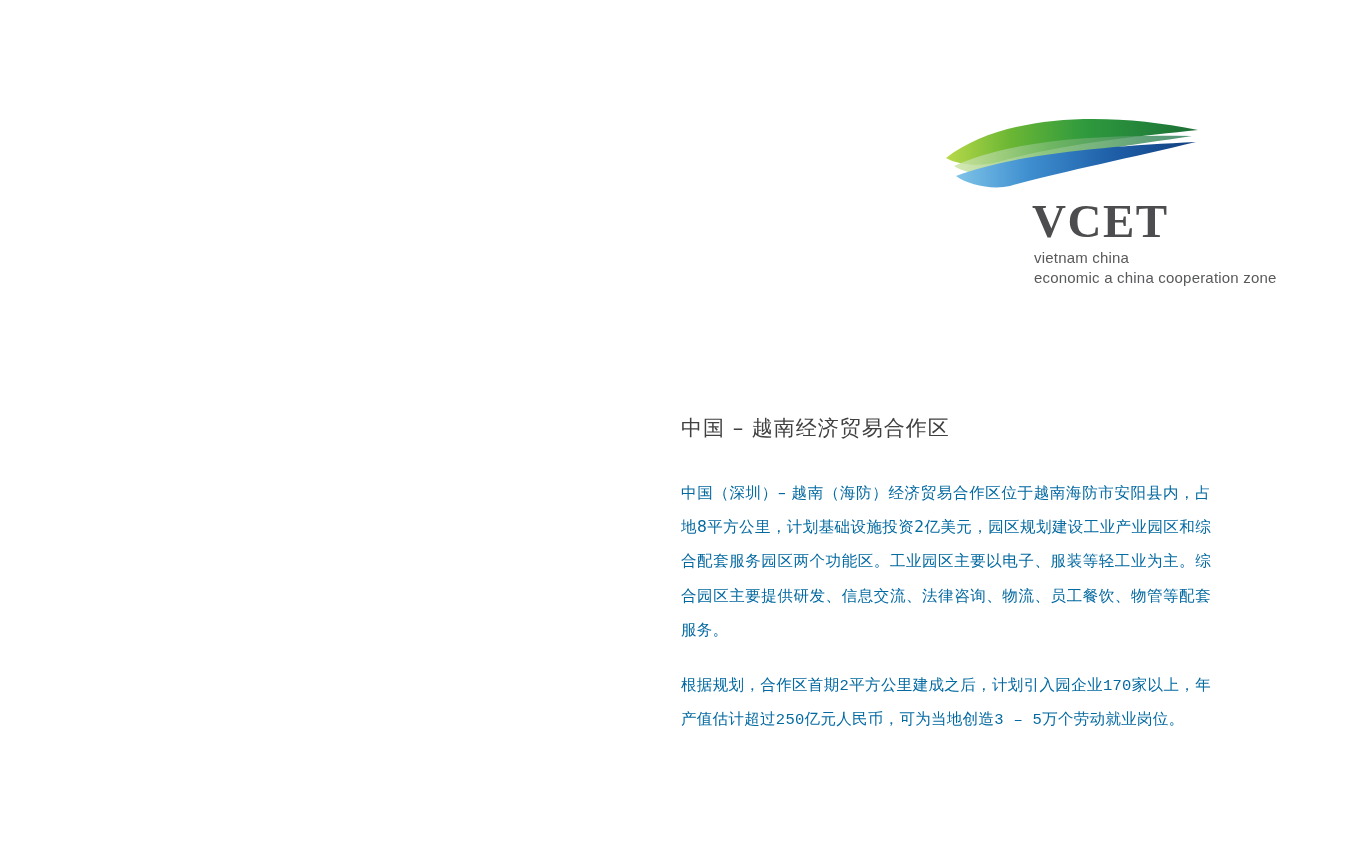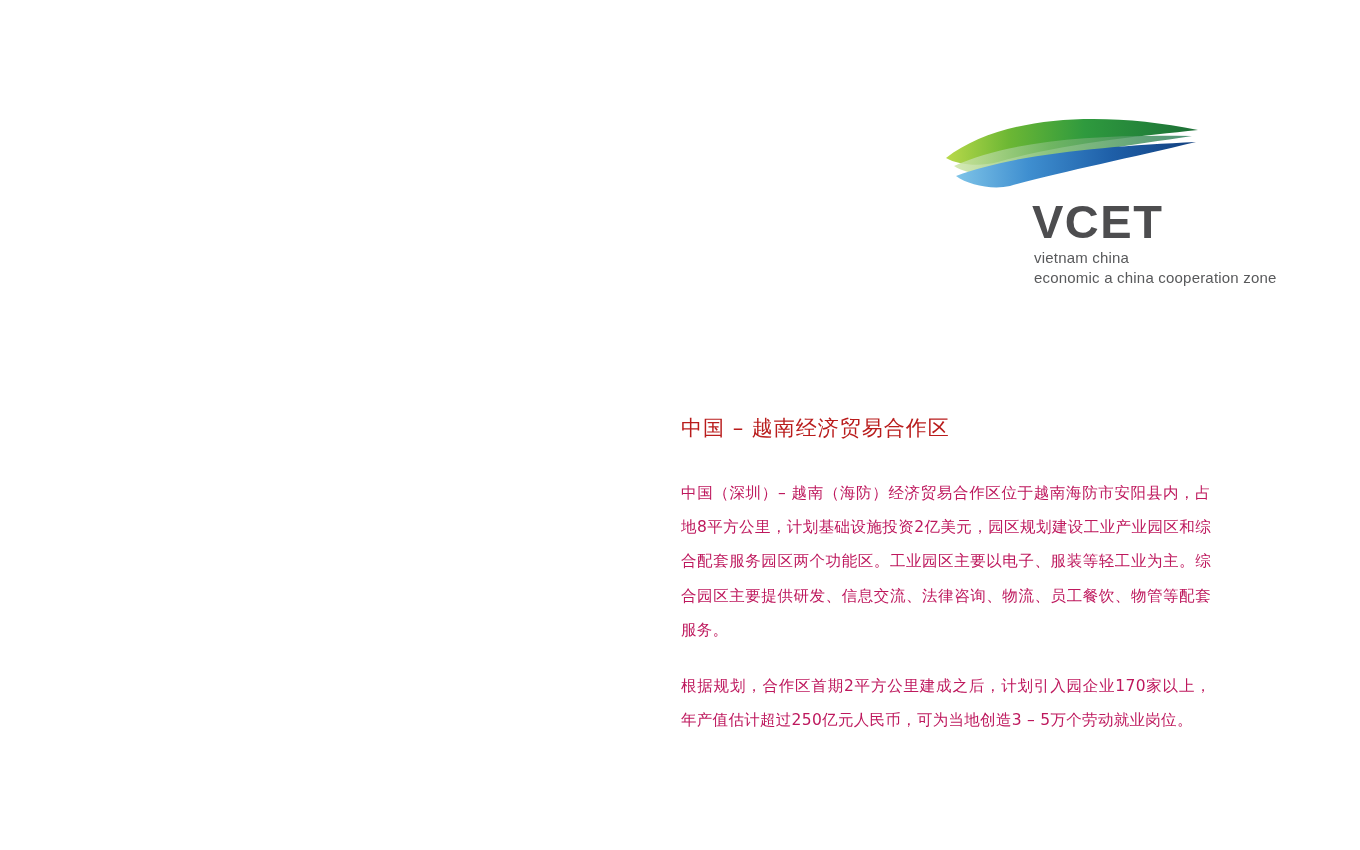--- a/index.html
+++ b/index.html
@@ -27,21 +27,21 @@
     position: absolute;
     left: 0px;
     top: 0px;
     width: 280px;
     height: 85px;
   }
   #logo-wordmark {
     position: absolute;
     left: 92px;
     top: 88px;
-    font-family: Liberation Sans, sans-serif;
+    font-family: Liberation Serif, serif;
     font-size: 47px;
     font-weight: bold;
     letter-spacing: 1.5px;
     color: #4d4d4f;
     line-height: 1;
   }
   #logo-tagline {
     position: absolute;
     left: 94px;
     top: 138px;
@@ -58,37 +58,38 @@
   
   #content {
     position: absolute;
     left: 681px;
     top: 415px;
     width: 540px;
   }
   #doc-title {
     font-family: "DejaVu Sans", sans-serif;
     font-size: 21px;
-    color: #b91c1c;
+    color: #404040;
     letter-spacing: 1px;
     margin: 0 0 34px 0;
     font-weight: normal;
     line-height: 1.3;
   }
   .doc-paragraph {
     font-family: "DejaVu Sans", sans-serif;
     font-size: 15.5px;
-    color: #be185d;
+    color: #0369a1;
     line-height: 2.2;
     margin: 0 10px 22px 0;
     text-align: justify;
     letter-spacing: 0.3px;
   }
   .doc-paragraph:last-child {
     margin-bottom: 0;
+    font-family: Liberation Mono, monospace;
   }
 </style>
 </head>
 <body>
 
 <div id="logo-block">
 
   <svg id="logo-mark" viewBox="0 0 280 85" xmlns="http://www.w3.org/2000/svg">
     <defs>
       <linearGradient id="gradGreen" x1="0" y1="0" x2="1" y2="0">

